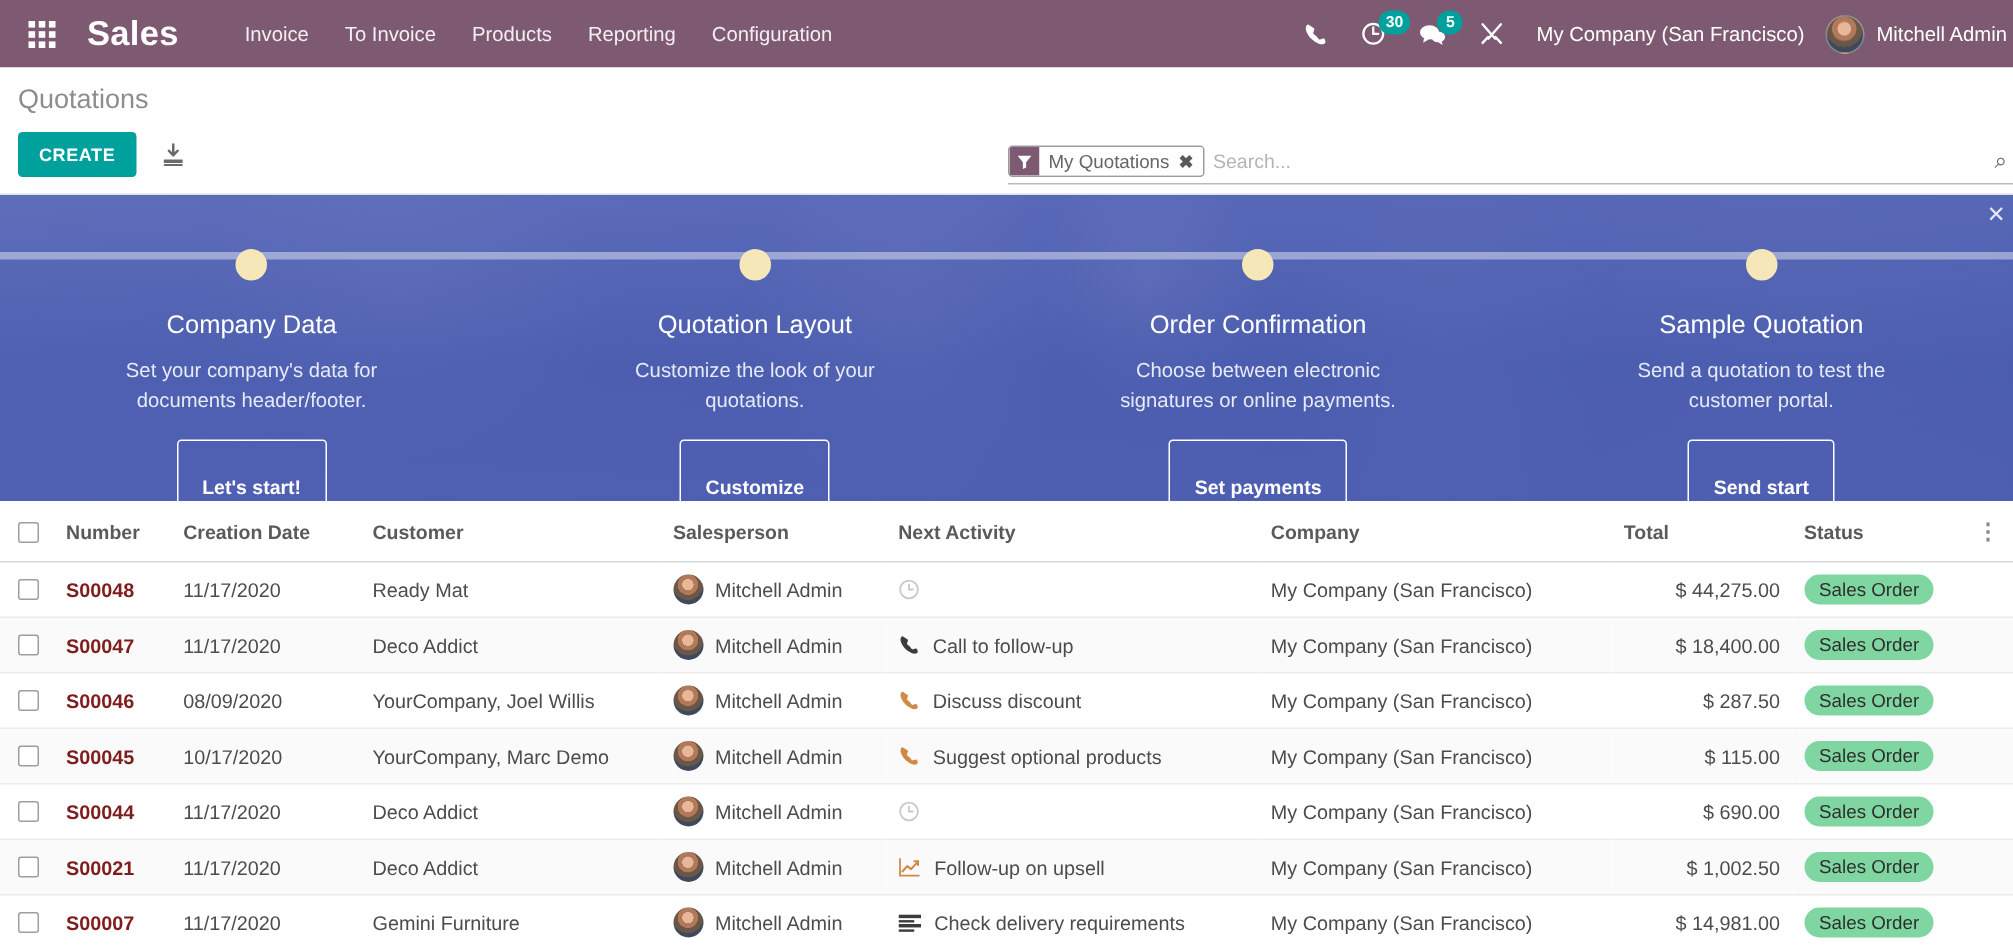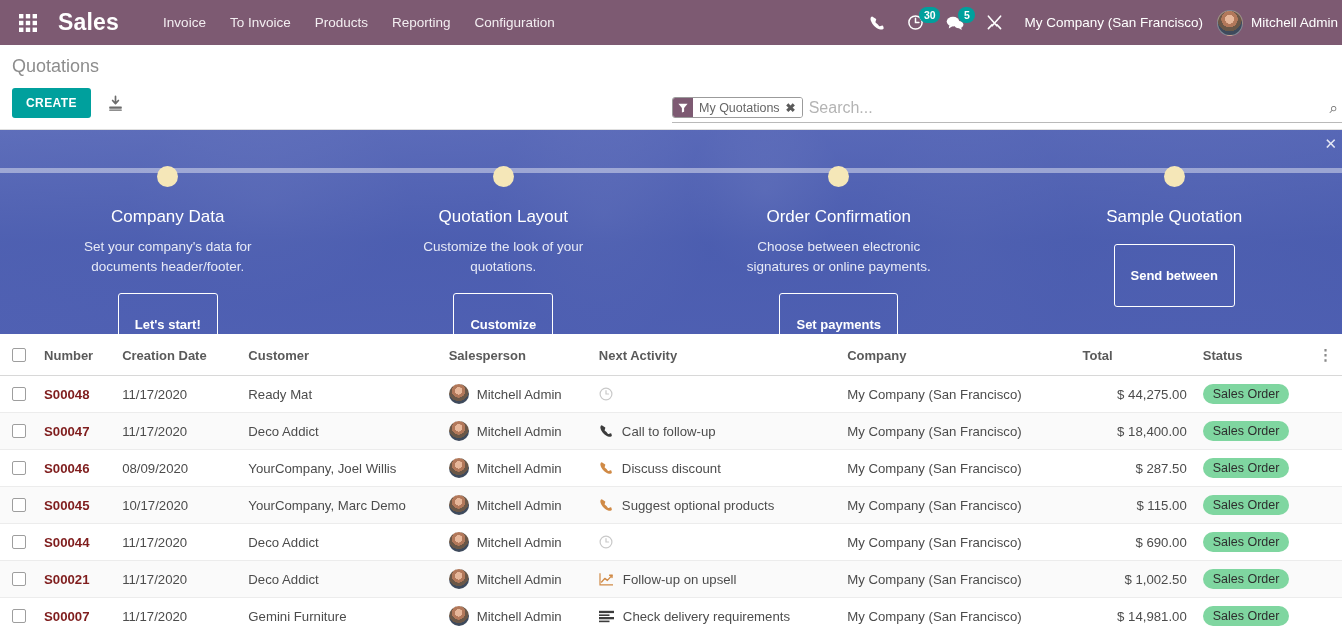--- a/index.html
+++ b/index.html
@@ -182,21 +182,21 @@
     color: #5a5a5a;
     display: flex; align-items: center;
     padding: 0 6px 0 2px;
     cursor: pointer;
     font-size: 12px;
     font-weight: bold;
   }
   .search-input {
     border: none;
     outline: none;
-    font-size: 16px;
+    font-size: 13px;
     color: #666;
     font-family: inherit;
     padding: 0 6px;
     flex: 1;
     background: transparent;
     height: 20px;
   }
   .search-input::placeholder { color: #b4b4b4; }
   .search-caret {
     position: absolute;
@@ -604,21 +604,22 @@
     <div class="ob-step">
       <div class="ob-dot"></div>
       <div class="ob-title">Order Confirmation</div>
       <div class="ob-desc">Choose between electronic signatures or online payments.</div>
       <button class="ob-btn">Set payments</button>
     </div>
 
     <div class="ob-step">
       <div class="ob-dot"></div>
       <div class="ob-title">Sample Quotation</div>
-      <button class="ob-btn">Send between</button>
+      <div class="ob-desc">Send a quotation to test the customer portal.</div>
+      <button class="ob-btn">Send start</button>
     </div>
   </div>
 </div>
 
 <div class="list-wrap">
   <table class="olist">
     <thead>
       <tr>
         <th class="c-check">
           <span class="ocheck"></span>

